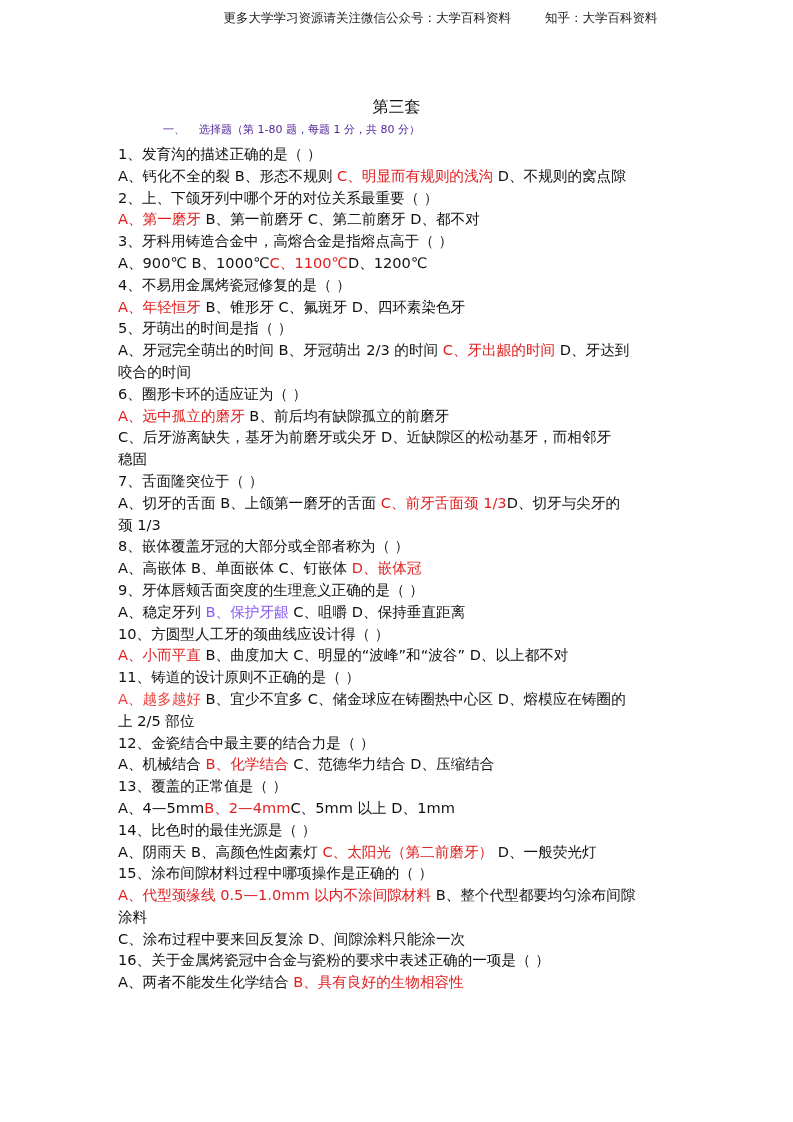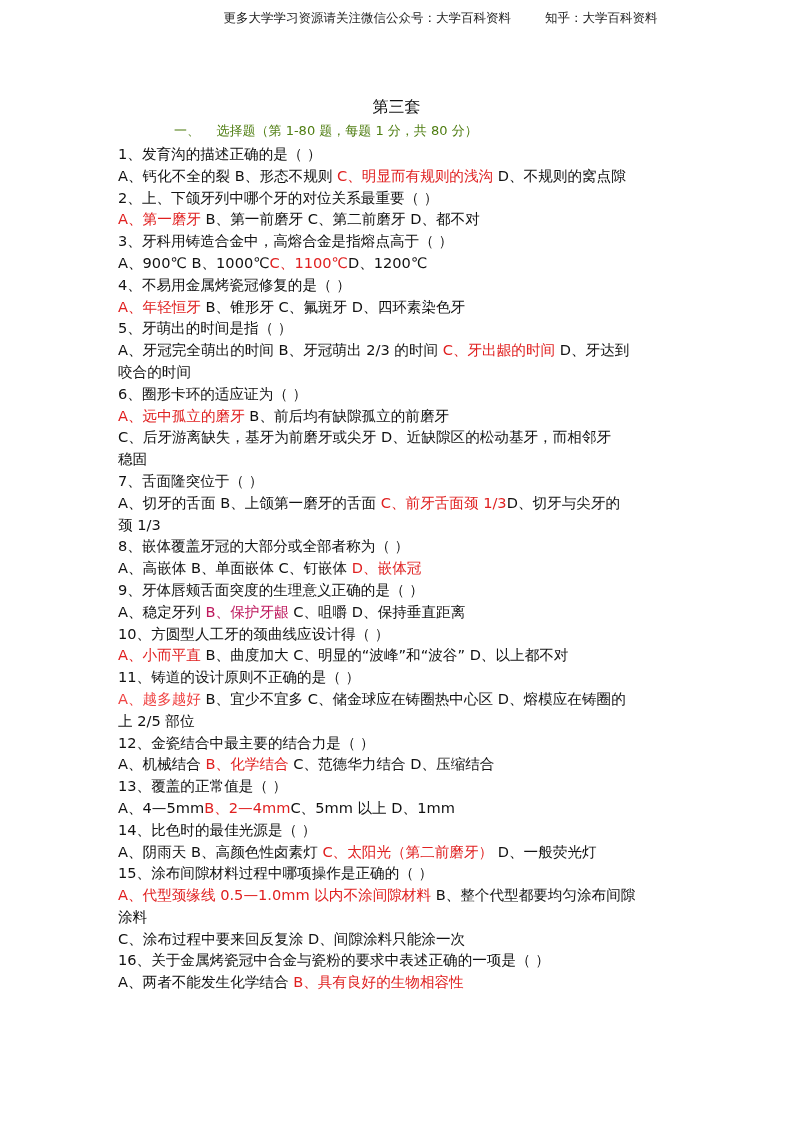--- a/index.html
+++ b/index.html
@@ -3,21 +3,21 @@
 <meta charset="utf-8">
 <style>
   html, body { margin: 0; padding: 0; background: #ffffff; }
   body { width: 793px; height: 1122px; position: relative; overflow: hidden;
          font-family: "DejaVu Sans", "Liberation Sans", sans-serif; color: #1a1a1a; }
   .header { position: absolute; top: 10px; left: 0; width: 793px; text-align: center;
             font-family: "DejaVu Serif", "Liberation Serif", serif; font-size: 12.5px; color: #222; margin-left: 44px; }
   .header .gap { display: inline-block; width: 34px; }
   .title { position: absolute; top: 97px; left: 0; width: 793px; text-align: center;
            font-size: 16px; color: #111; }
-  .section { position: absolute; top: 122px; left: 174px; font-size: 13px; color: #4d7c0f; white-space: pre; }
+  .section { position: absolute; top: 122px; left: 163px; font-size: 11px; color: #4c1d95; white-space: pre; }
   .body { position: absolute; top: 143px; left: 118px; width: 560px; font-size: 14.6px;
           line-height: 21.8px; color: #111; }
   .line { white-space: nowrap; height: 21.8px; }
   .ans { color: #e02020; }
 </style>
 </head>
 <body>
 
 <div class="header">
   <span>更多大学学习资源请关注微信公众号：大学百科资料</span><span class="gap"></span><span>知乎：大学百科资料</span>
@@ -42,21 +42,21 @@
     <div class="line"><span>6、圈形卡环的适应证为（ ）</span></div>
     <div class="line"><span class="ans" style="color: rgb(224, 32, 32);">A、远中孤立的磨牙</span><span> B、前后均有缺隙孤立的前磨牙</span></div>
     <div class="line"><span>C、后牙游离缺失，基牙为前磨牙或尖牙    D、近缺隙区的松动基牙，而相邻牙</span></div>
     <div class="line"><span>稳固</span></div>
     <div class="line"><span>7、舌面隆突位于（ ）</span></div>
     <div class="line"><span>A、切牙的舌面  B、上颌第一磨牙的舌面 </span><span class="ans" style="color: rgb(224, 32, 32);">C、前牙舌面颈 1/3</span><span>D、切牙与尖牙的</span></div>
     <div class="line"><span>颈 1/3</span></div>
     <div class="line"><span>8、嵌体覆盖牙冠的大部分或全部者称为（ ）</span></div>
     <div class="line"><span>A、高嵌体  B、单面嵌体 C、钉嵌体 </span><span class="ans" style="color: rgb(224, 32, 32);">D、嵌体冠</span></div>
     <div class="line"><span>9、牙体唇颊舌面突度的生理意义正确的是（  ）</span></div>
-    <div class="line"><span>A、稳定牙列 </span><span class="ans" style="color: #be185d;">B、保护牙龈</span><span> C、咀嚼  D、保持垂直距离</span></div>
+    <div class="line"><span>A、稳定牙列 </span><span class="ans" style="color: #8b5cf6;">B、保护牙龈</span><span> C、咀嚼  D、保持垂直距离</span></div>
     <div class="line"><span>10、方圆型人工牙的颈曲线应设计得（  ）</span></div>
     <div class="line"><span class="ans" style="color: rgb(224, 32, 32);">A、小而平直</span><span> B、曲度加大  C、明显的“波峰”和“波谷”  D、以上都不对</span></div>
     <div class="line"><span>11、铸道的设计原则不正确的是（  ）</span></div>
     <div class="line"><span class="ans" style="color: #ef4444;">A、越多越好</span><span> B、宜少不宜多 C、储金球应在铸圈热中心区 D、熔模应在铸圈的</span></div>
     <div class="line"><span>上 2/5 部位</span></div>
     <div class="line"><span>12、金瓷结合中最主要的结合力是（ ）</span></div>
     <div class="line"><span>A、机械结合 </span><span class="ans" style="color: rgb(224, 32, 32);">B、化学结合</span><span> C、范德华力结合  D、压缩结合</span></div>
     <div class="line"><span>13、覆盖的正常值是（ ）</span></div>
     <div class="line"><span>A、4—5mm</span><span class="ans" style="color: rgb(224, 32, 32);">B、2—4mm</span><span>C、5mm 以上   D、1mm</span></div>
     <div class="line"><span>14、比色时的最佳光源是（  ）</span></div>

